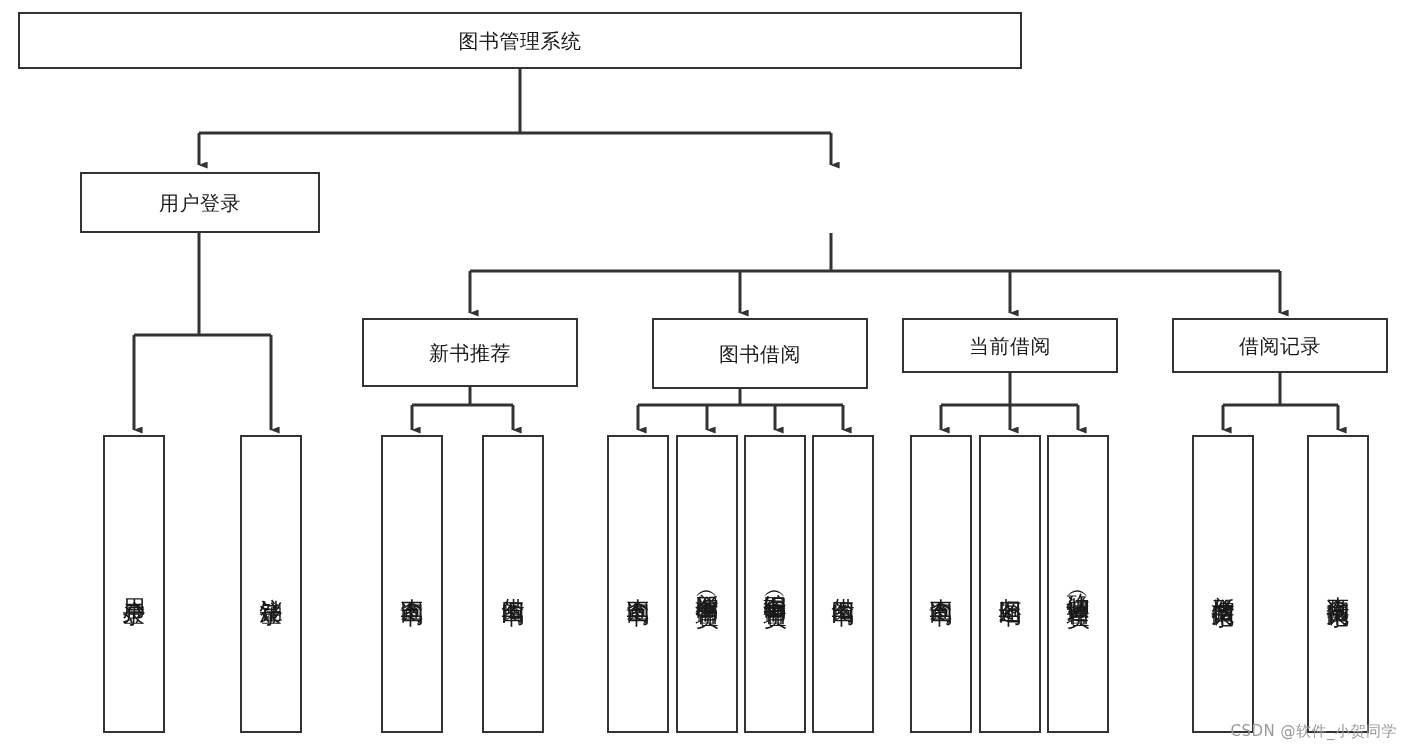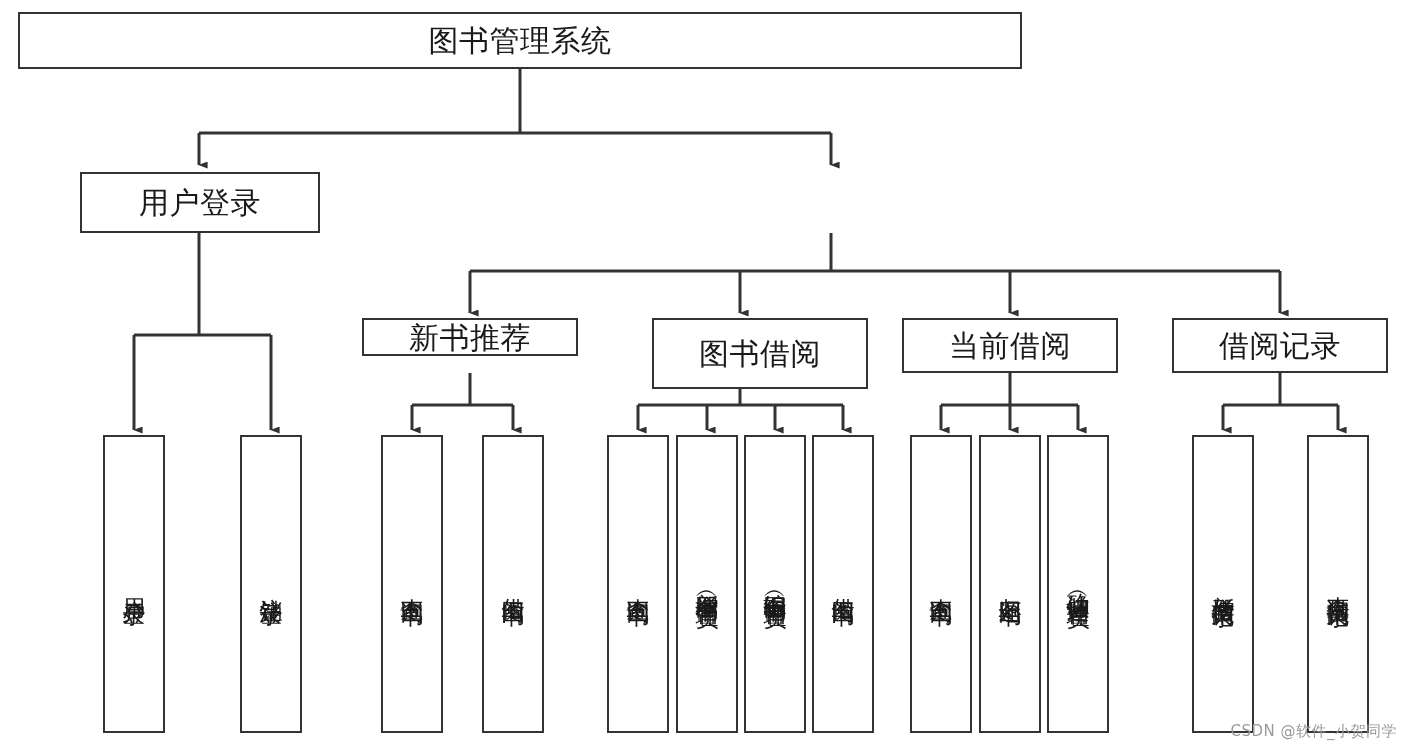--- a/index.html
+++ b/index.html
@@ -28,21 +28,21 @@
     position: absolute;
     box-sizing: border-box;
     border: 2.5px solid #333333;
     background: #ffffff;
     display: flex;
     align-items: center;
     justify-content: center;
     overflow: hidden;
   }
   .node-label-h {
-    font-size: 30px;
+    font-size: 20px;
     color: #1a1a1a;
     line-height: 1.1;
     white-space: nowrap;
     letter-spacing: 0.5px;
   }
   .node-label-v {
     font-size: 23px;
     color: #1a1a1a;
     writing-mode: vertical-rl;
     text-orientation: upright;
@@ -117,21 +117,21 @@
   </svg>
 
   <div class="node-box" style="left:18px; top:12px; width:1004px; height:57px;">
     <span class="node-label-h">图书管理系统</span>
   </div>
 
   <div class="node-box" style="left:80px; top:172px; width:240px; height:61px;">
     <span class="node-label-h">用户登录</span>
   </div>
 
-  <div class="node-box" style="left:362px; top:318px; width:216px; height:38px;">
+  <div class="node-box" style="left:362px; top:318px; width:216px; height:69px;">
     <span class="node-label-h">新书推荐</span>
   </div>
   <div class="node-box" style="left:632px; top:318px; width:216px; height:71px;margin-left:20px;">
     <span class="node-label-h">图书借阅</span>
   </div>
   <div class="node-box" style="left:902px; top:318px; width:216px; height:55px;">
     <span class="node-label-h">当前借阅</span>
   </div>
   <div class="node-box" style="left:1172px; top:318px; width:216px; height:55px;justify-content:center;">
     <span class="node-label-h">借阅记录</span>

